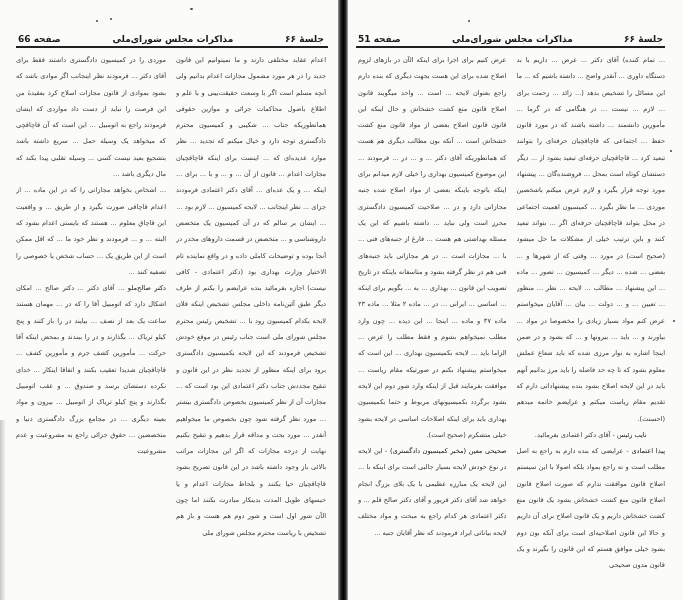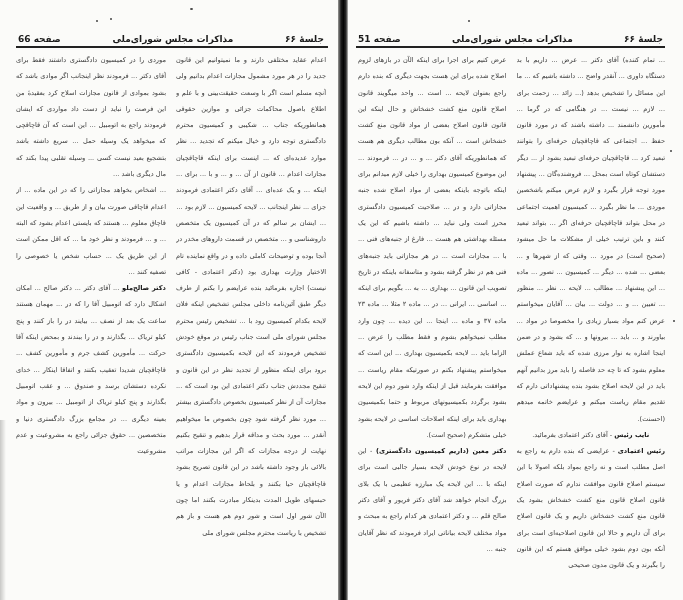--- a/index.html
+++ b/index.html
@@ -40,21 +40,21 @@
   }
   .page.left .columns { left: 16px; right: 12px; }
   .page.right .columns { left: 10px; right: 18px; }
   .col {
     flex: 1; overflow: hidden;
     font-size: 6.6px; line-height: 16.3px; color: #3a3a3a;
     text-align: justify; text-align-last: right;
     letter-spacing: 0.1px;
   }
   .col p { margin: 0; }
-  .col .speaker { font-weight: bold; color: #151515; }
+  .col .speaker { font-weight: normal; color: #151515; }
   .col .center { text-align: left; text-align-last: center; }
   .speck { position: absolute; background: #444; border-radius: 50%; }
   .margin-shadow {
     position: absolute; left: 0; top: 420px; width: 6px; height: 180px;
     background: linear-gradient(to right, #c8c8c6, transparent);
   }
 </style>
 </head>
 <body>
 
@@ -73,21 +73,21 @@
     </div>
     <div class="rule"></div>
 
     <div class="columns">
       <div class="col">
         <p>اعدام عقاید مختلفی دارند و ما نمیتوانیم این قانون جدید را در هر مورد مشمول مجازات اعدام بدانیم ولی آنچه مسلم است اگر با وسعت حقیقت‌بینی و با علم و اطلاع باصول محاکمات جزائی و موازین حقوقی همانطوریکه جناب ... شکیبی و کمیسیون محترم دادگستری توجه دارد و خیال میکنم که تجدید ... نظر موارد عدیده‌ای که ... اینست برای اینکه قاچاقچیان مجازات اعدام ... قانون از آن ... و ... و با ... برای ... اینکه ... و یک عده‌ای ... آقای دکتر اعتمادی فرمودند جزای ... نظر اینجانب ... لایحه کمیسیون ... لازم بود ...</p>
         <p>... ایشان بر سالم که در آن کمیسیون یک متخصص داروشناسی و ... متخصص در قسمت داروهای مخدر در آنجا بوده و توضیحات کاملی داده و در واقع نماینده تام الاختیار وزارت بهداری بود (دکتر اعتمادی - کافی نیست) اجازه بفرمائید بنده عرایضم را بکنم از طرف دیگر طبق آئین‌نامه داخلی مجلس تشخیص اینکه فلان لایحه بکدام کمیسیون رود با ... تشخیص رئیس محترم مجلس شورای ملی است جناب رئیس در موقع خودش تشخیص فرمودند که این لایحه بکمیسیون دادگستری برود برای اینکه منظور از تجدید نظر در این قانون و تنقیح مجددش جناب دکتر اعتمادی این بود است که ... مجازات آن از نظر کمیسیون بخصوص دادگستری بیشتر ... مورد نظر گرفته شود چون بخصوص ما میخواهیم آنقدر ... مورد بحث و مداقه قرار بدهیم و تنقیح بکنیم نهایت از درجه مجازات که اگر این مجازات مراتب بالائی باز وجود داشته باشد در این قانون تصریح بشود قاچاقچیان حیا بکنند و بلحاظ مجازات اعدام و یا حبسهای طویل المدت بدینکار مبادرت بکنند اما چون الآن شور اول است و شور دوم هم هست و باز هم تشخیص با ریاست محترم مجلس شورای ملی</p>
       </div>
       <div class="col">
         <p>موردی را در کمیسیون دادگستری داشتند فقط برای آقای دکتر ... فرمودند نظر اینجانب اگر موادی باشد که بشود بموادی از قانون مجازات اسلاح کرد بعقیدهٔ من این فرصت را نباید از دست داد مواردی که ایشان فرمودند راجع به اتومبیل ... این است که آن قاچاقچی که میخواهد یک وسیله حمل ... سریع داشته باشد بتشجیع بعید نیست کسی ... وسیله تقلبی پیدا بکند که مال دیگری باشد ...</p>
-        <p>... اشخاص بخواهد مجازاتی را که در این ماده ... از اعدام قاچاقی صورت بیان و از طریق ... و واقعیت این قاچاق معلوم ... هستند که بایستی اعدام بشود که البته ... و ... فرمودند و نظر خود ما ... که اقل ممکن است از این طریق یک ... حساب شخص یا خصوصی را تصفیه کنند ...</p>
+        <p>... اشخاص بخواهد مجازاتی را که در این ماده ... از اعدام قاچاقی صورت بگیرد و از طریق ... و واقعیت این قاچاق معلوم ... هستند که بایستی اعدام بشود که البته ... و ... فرمودند و نظر خود ما ... که اقل ممکن است از این طریق یک ... حساب شخص یا خصوصی را تصفیه کنند ...</p>
         <p>
           <span class="speaker">دکتر صالح‌ملو</span>
           <span>... آقای دکتر ... دکتر صالح ... امکان اشکال دارد که اتومبیل آقا را که در ... مهمان هستند ساعت یک بعد از نصف ... بیایند در را باز کنند و پنج کیلو تریاک ... بگذارند و در را ببندند و بمحض اینکه آقا حرکت ... مأمورین کشف جرم و مأمورین کشف ... قاچاقچیان شدیدا تعقیب بکنند و اتفاقا اینکار ... خدای نکرده دستشان برسد و صندوق ... و عقب اتومبیل بگذارند و پنج کیلو تریاک از اتومبیل ... بیرون و مواد بعینه دیگری ... در مجامع بزرگ دادگستری دنیا و متخصصین ... حقوق جزائی راجع به مشروعیت و عدم مشروعیت</span>
         </p>
       </div>
     </div>
   </div>
 
   <div class="gutter"></div>
 
@@ -104,27 +104,27 @@
     <div class="rule"></div>
 
     <div class="columns">
       <div class="col">
         <p>... تمام کننده) آقای دکتر ... عرض ... داریم با بد دستگاه داوری ... آنقدر واضح ... داشته باشیم که ... ما این مسائل را تشخیص بدهد (... زائد ... زحمت برای ... لازم ... نیست ... در هنگامی که در گرما ... مأمورین دانشمند ... داشته باشند که در مورد قانون حفظ ... اجتماعی که قاچاقچیان حرفه‌ای را بتوانند تبعید کرد ... قاچاقچیان حرفه‌ای تبعید بشود از ... دیگر دستشان کوتاه است بمحل ... فروشنده‌گان ... پیشنهاد مورد توجه قرار بگیرد و لازم عرض میکنم باشخصین موردی ... ما نظر بگیرد ... کمیسیون اهمیت اجتماعی در محل بتواند قاچاقچیان حرفه‌ای اگر ... بتواند تبعید کنند و باین ترتیب خیلی از مشکلات ما حل میشود (صحیح است) در مورد ... وقتی که از شهرها و ... بعضی ... شده ... دیگر ... کمیسیون ... تصور ... ماده ... این پیشنهاد ... مطالب ... لایحه ... نظر ... منظور ... تعیین ... و ... دولت ... بیان ... آقایان میخواستم عرض کنم مواد بسیار زیادی را مخصوصا در مواد ... بیاورند و ... باید ... بیرونها و ... که بشود و در ضمن اینجا اشاره به نوار مرزی شده که باید شعاع عملش معلوم بشود که تا چه حد فاصله را باید مرز بدانیم آنهم باید در این لایحه اصلاح بشود بنده پیشنهاداتی دارم که تقدیم مقام ریاست میکنم و عرایضم خاتمه میدهم (احسنت).</p>
         <p class="center">
           <span class="speaker">نایب رئیس</span>
           <span>- آقای دکتر اعتمادی بفرمائید.</span>
         </p>
         <p>
-          <span class="speaker">رئیس اعتمادی</span>
+          <span class="speaker">پیدا اعتمادی</span>
           <span>- عرایضی که بنده دارم به راجع به اصل مطلب است و نه راجع بمواد بلکه اصولا با این سیستم اصلاح قانون موافقت ندارم که صورت اصلاح قانون اصلاح قانون منع کشت خشخاش بشود یک قانون منع کشت خشخاش داریم و یک قانون اصلاح برای آن داریم و حالا این قانون اصلاحیه‌ای است برای آنکه بون دوم بشود خیلی موافق هستم که این قانون را بگیرند و یک قانون مدون صحیحی</span>
         </p>
       </div>
       <div class="col">
         <p>عرض کنیم برای اجرا برای اینکه الآن در بازهای لزوم اصلاح شده برای این هست بجهت دیگری که بنده دارم راجع بعنوان لایحه ... است ... واحد میگویند قانون اصلاح قانون منع کشت خشخاش و حال اینکه این قانون قانون اصلاح بعضی از مواد قانون منع کشت خشخاش است ... آنکه بون مطالب دیگری هم هست که همانطوریکه آقای دکتر ... و ... در ... فرمودند ... این موضوع کمیسیون بهداری را خیلی لازم میدانم برای اینکه باتوجه باینکه بعضی از مواد اصلاح شده جنبه مجازاتی دارد و در ... صلاحیت کمیسیون دادگستری محرز است ولی نباید ... داشته باشیم که این یک مسئله بهداشتی هم هست ... فارغ از جنبه‌های فنی ... با ... مجازات است ... در هر مجازاتی باید جنبه‌های فنی هم در نظر گرفته بشود و متاسفانه باینکه در تاریخ تصویب این قانون ... بهداری ... به ... بگویم برای اینکه ... اساسی ... ایرانی ... در ... ماده ۲ مثلا ... ماده ۲۳ ماده ۳۷ و ماده ... اینجا ... این دیده ... چون وارد مطلب نمیخواهم بشوم و فقط مطلب را عرض ... الزاما باید ... لایحه بکمیسیون بهداری ... این است که میخواستم پیشنهاد بکنم در صورتیکه مقام ریاست ... موافقت بفرمایند قبل از اینکه وارد شور دوم این لایحه بشود برگردد بکمیسیونهای مربوط و حتما بکمیسیون بهداری باید برای اینکه اصلاحات اساسی در لایحه بشود خیلی متشکرم (صحیح است).</p>
         <p>
-          <span class="speaker">دکتر معین (داریم کمیسیون دادگستری)</span>
+          <span class="speaker">صحیحی معین (مخبر کمیسیون دادگستری)</span>
           <span>- این لایحه در نوع خودش لایحه بسیار جالبی است برای اینکه با ... این لایحه یک مبارزه عظیمی با یک بلای بزرگ انجام خواهد شد آقای دکتر فریور و آقای دکتر صالح قلم ... و دکتر اعتمادی هر کدام راجع به مبحث و مواد مختلف لایحه بیاناتی ایراد فرمودند که نظر آقایان جنبه ...</span>
         </p>
       </div>
     </div>
   </div>
 
 </div>
 
 </body></html>

